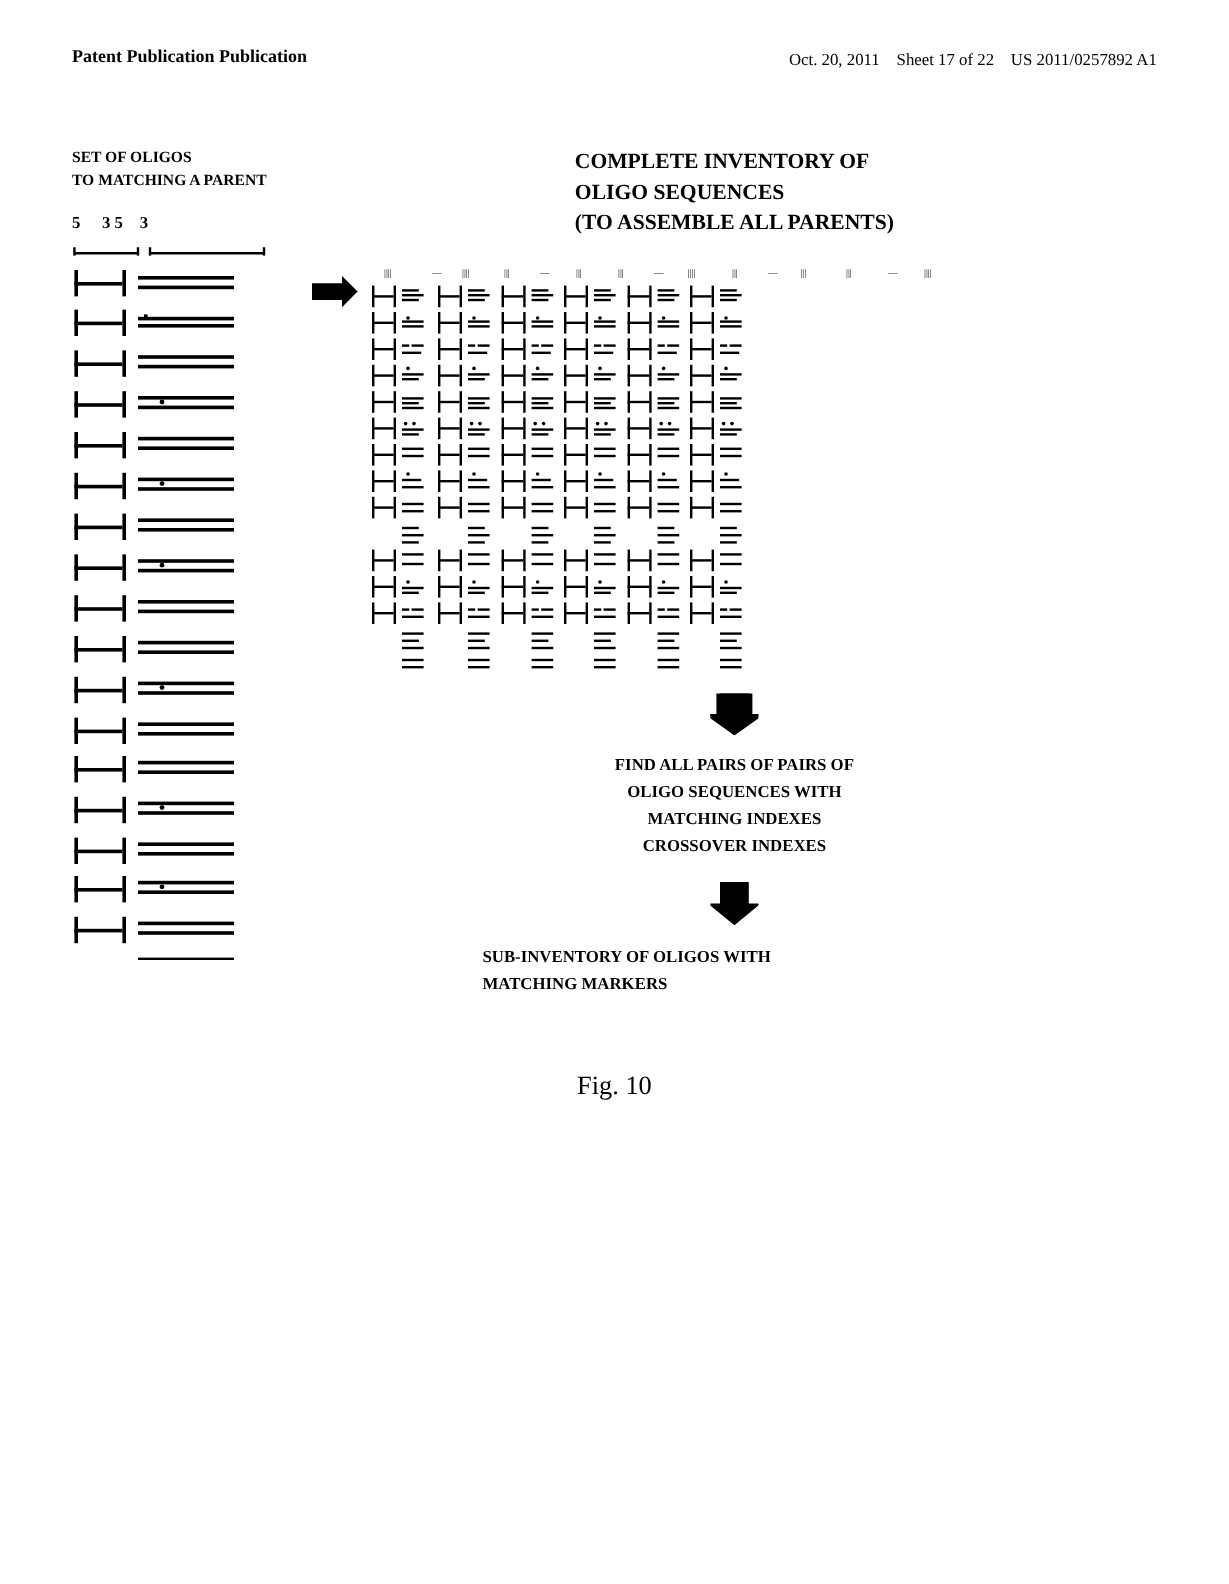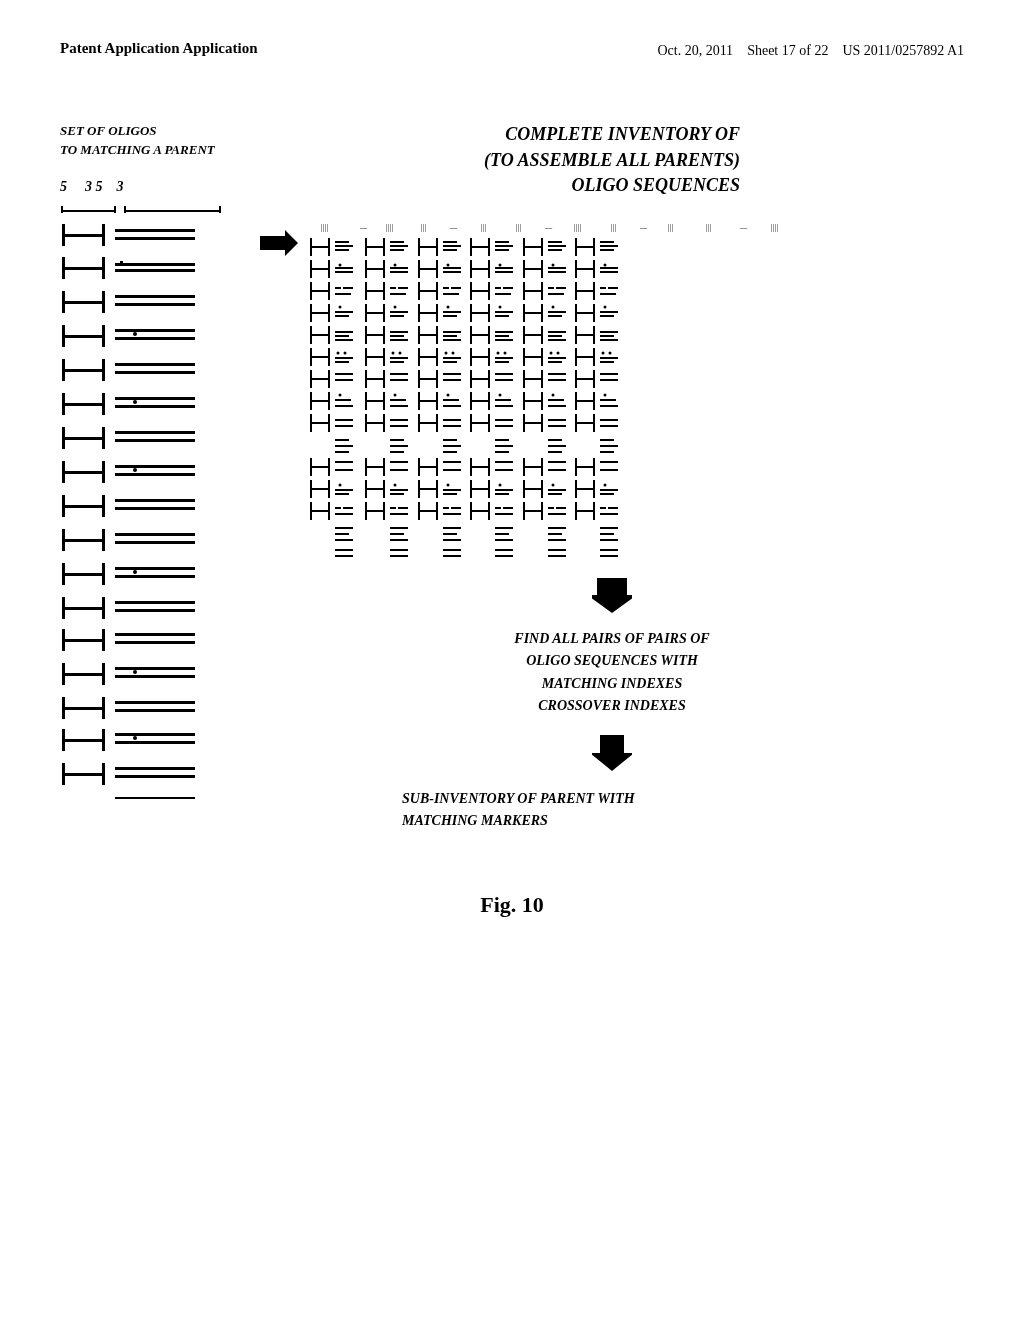--- a/index.html
+++ b/index.html
@@ -47,64 +47,63 @@
     .set-label {
       font-size: 13px;
       font-weight: bold;
       margin-bottom: 5px;
       line-height: 1.4;
     }
 
     .inventory-title {
       font-size: 18px;
       font-weight: bold;
-      text-align: right;
+      text-align: left;
       line-height: 1.4;
       margin-bottom: 20px;
     }
 
     .arrow-container {
       display: flex;
       justify-content: center;
       margin: 15px 0;
     }
 
     .fig-label {
       font-size: 22px;
-      font-weight: bold;
+      font-weight: normal;
       margin-top: 60px;
     }
 
     .main-diagram {
       display: flex;
       width: 100%;
       gap: 10px;
       align-items: flex-start;
-      font-style: italic;
     }
 
     .diagram-left {
       width: 190px;
       flex-shrink: 0;
     }
 
     .diagram-right {
       flex: 1;
       display: flex;
       flex-direction: column;
       align-items: center;
     }
   </style>
 </head>
 <body>
 
 <div class="page">
 
   <div class="header">
-    <div class="header-left">Patent Application Application</div>
+    <div class="header-left">Patent Publication Publication</div>
     <div class="header-right">
       <span>Oct. 20, 2011</span>&nbsp;&nbsp;&nbsp;
       <span>Sheet 17 of 22</span>&nbsp;&nbsp;&nbsp;
       <span>US 2011/0257892 A1</span>
     </div>
   </div>
 
   <div class="content-area">
 
     <div class="main-diagram">
@@ -248,22 +247,22 @@
           <rect x="55" y="556" width="80" height="3" fill="#000"></rect>
 
           <rect x="55" y="578" width="80" height="3" fill="#000"></rect>
         </svg>
       </div>
 
       <div class="diagram-right">
 
         <div class="inventory-title">
           <div>COMPLETE INVENTORY OF</div>
+          <div>OLIGO SEQUENCES</div>
           <div>(TO ASSEMBLE ALL PARENTS)</div>
-          <div>OLIGO SEQUENCES</div>
         </div>
 
         <div style="display:flex; width:100%; align-items:flex-start; gap:5px;">
 
           <div style="display:flex; align-items:center; margin-top:10px; flex-shrink:0;">
             <svg width="40" height="30">
               <polygon points="0,8 25,8 25,2 38,15 25,28 25,22 0,22" fill="#000"></polygon>
             </svg>
           </div>
 
@@ -825,21 +824,21 @@
         </div>
 
         <div class="arrow-container">
           <svg width="40" height="40">
             <polygon points="8,2 32,2 32,20 42,20 20,38 -2,20 8,20" fill="#000"></polygon>
           </svg>
         </div>
 
         <div style="text-align:left; width:100%; max-width:420px; margin:0 auto;">
           <div style="font-size:14px; font-weight:bold; line-height:1.6;">
-            <span>SUB-INVENTORY OF PARENT WITH</span><br>
+            <span>SUB-INVENTORY OF OLIGOS WITH</span><br>
             <span>MATCHING MARKERS</span>
           </div>
         </div>
 
       </div>
     </div>
 
     <div class="fig-label">Fig. 10</div>
 
   </div>

